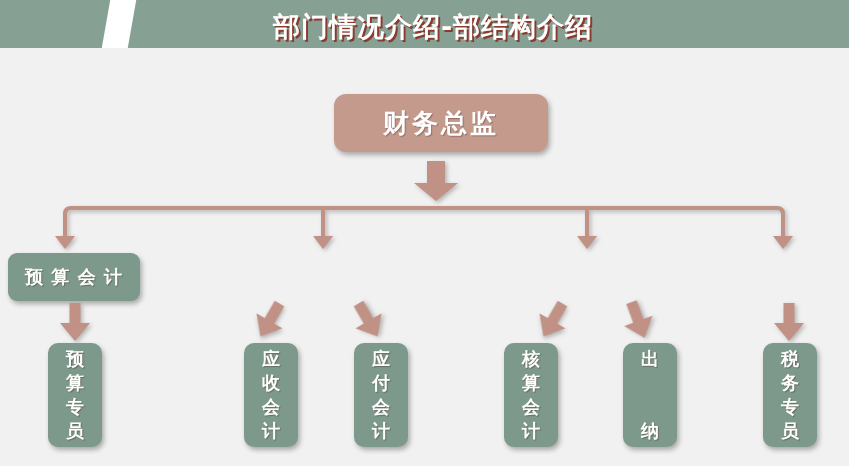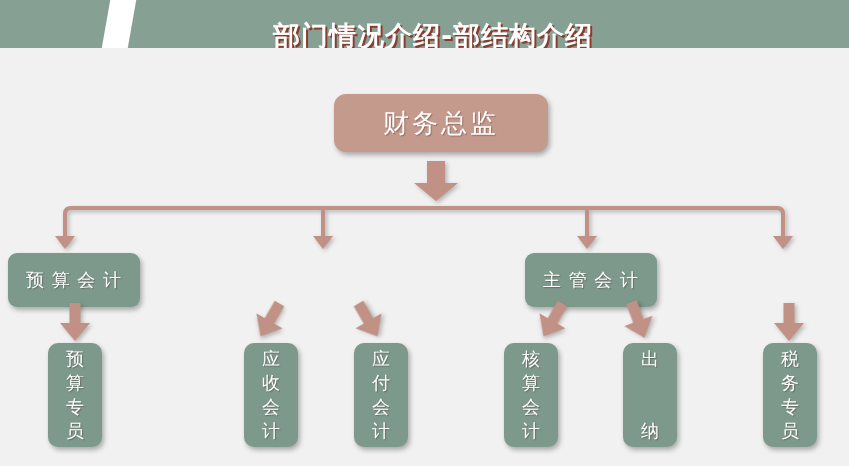--- a/index.html
+++ b/index.html
@@ -22,40 +22,40 @@
   
   .header{
     position:absolute;left:0;top:0;width:849px;height:48px;
     background:var(--header-green);overflow:hidden;
   }
   .stripe{
     position:absolute;left:106px;top:-8px;width:26px;height:64px;
     background:#ffffff;transform:skewX(-10deg);
   }
   .title{
-    position:absolute;left:0;top:12px;width:100%;height:48px;
+    position:absolute;left:0;top:3px;width:100%;height:48px;
     line-height:48px;text-align:center;
     font-size:27px;font-weight:bold;color:#ffffff;
     text-shadow:2px 2px 0 var(--title-shadow);
     letter-spacing:1px;
     padding-left:17px;
   }
   
   .node{
-    position:absolute;background:var(--green);color:#fff;font-weight:normal;
+    position:absolute;background:var(--green);color:#fff;font-weight:bold;
     border-radius:9px;box-shadow:2px 3px 5px rgba(0,0,0,0.3);
     display:flex;align-items:center;justify-content:center;
     text-shadow:1px 1px 1px rgba(60,30,20,0.35);
   }
   .root-node{
     left:334px;top:94px;width:214px;height:58px;
     background:var(--rose);border-radius:12px;
     font-size:26px;letter-spacing:3px;
   }
-  .lvl2{top:253px;height:54px;font-size:18px;letter-spacing:1px;align-items:center;}
+  .lvl2{top:253px;height:48px;font-size:18px;letter-spacing:1px;align-items:center;}
   .lvl3{
     top:343px;height:104px;width:54px;font-size:18px;
     border-radius:10px;
   }
   .vtext{white-space:pre-line;text-align:center;line-height:24px;}
   
   .arrow-svg{position:absolute;filter:drop-shadow(2px 2px 2px rgba(0,0,0,0.25));}
   .arrow-fill{fill:var(--connector);}
   .conn-stroke{stroke:var(--connector);stroke-width:4;fill:none;}
 </style>
@@ -82,23 +82,20 @@
     <path class="conn-stroke" d="M323,8 L323,37"></path>
     <path class="conn-stroke" d="M587,8 L587,37"></path>
     <polygon class="arrow-fill" points="55,36 75,36 65,49"></polygon>
     <polygon class="arrow-fill" points="313,36 333,36 323,49"></polygon>
     <polygon class="arrow-fill" points="577,36 597,36 587,49"></polygon>
     <polygon class="arrow-fill" points="773,36 793,36 783,49"></polygon>
   </svg>
 
   <div class="node lvl2" style="left:8px;width:132px;">
     <span>预 算 会 计</span>
-  </div>
-  <div class="node lvl2" style="left:525px;width:132px;">
-    <span>主 管 会 计</span>
   </div>
 
   <svg class="arrow-svg" style="left:60px;top:303px;" width="30" height="38" viewBox="0 0 30 38">
     <path class="arrow-fill" d="M9.5,0 h11 v20 h9.5 L15,38 L0,20 h9.5 Z"></path>
   </svg>
   <svg class="arrow-svg" style="left:255px;top:301px;transform:rotate(30deg);" width="30" height="38" viewBox="0 0 30 38">
     <path class="arrow-fill" d="M9.5,0 h11 v20 h9.5 L15,38 L0,20 h9.5 Z"></path>
   </svg>
   <svg class="arrow-svg" style="left:353px;top:301px;transform:rotate(-30deg);" width="30" height="38" viewBox="0 0 30 38">
     <path class="arrow-fill" d="M9.5,0 h11 v20 h9.5 L15,38 L0,20 h9.5 Z"></path>

